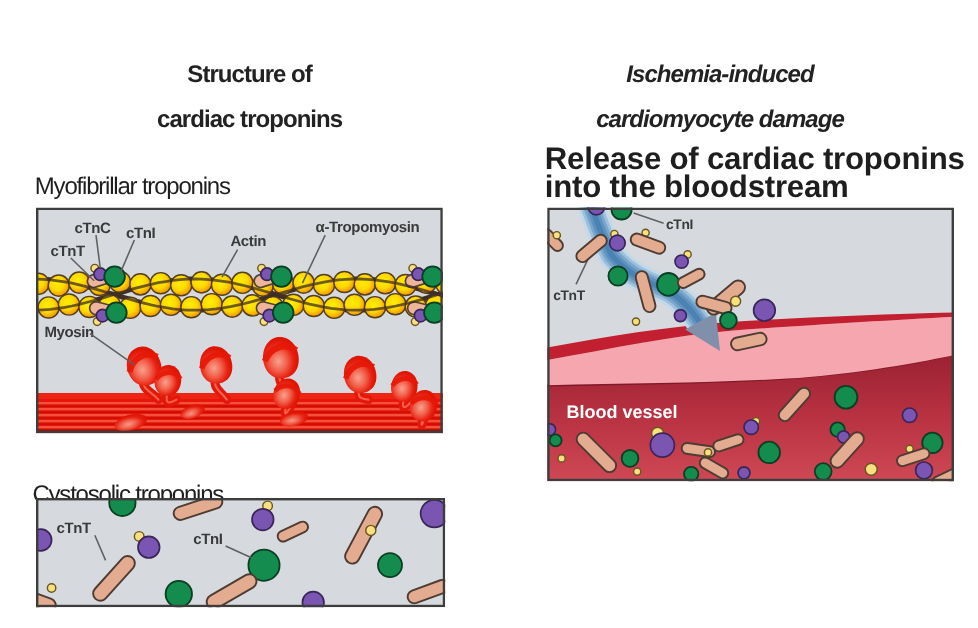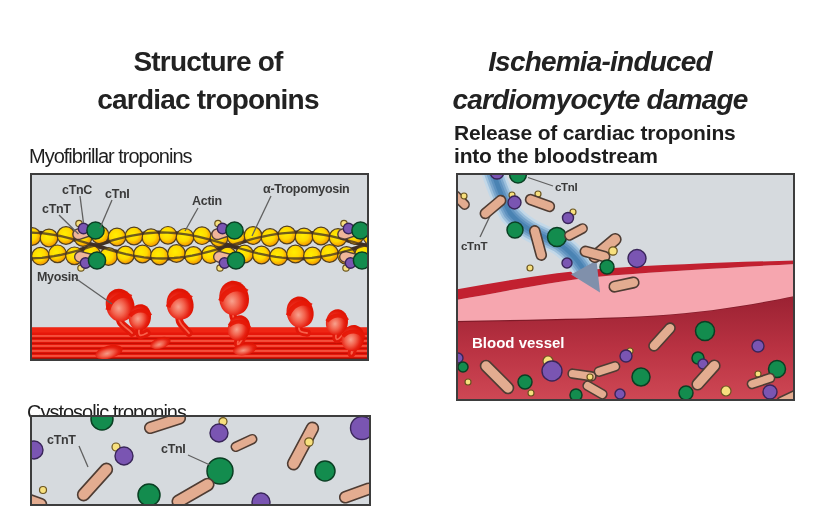--- a/index.html
+++ b/index.html
@@ -1,21 +1,21 @@
 <!DOCTYPE html>
 <html><head>
 <meta charset="utf-8">
 <style>
   html,body{margin:0;padding:0;}
   body{width:815px;height:523px;background:#ffffff;overflow:hidden;position:relative;
        font-family:"Liberation Sans",sans-serif;}
   .abs{position:absolute;}
-  .title{font-weight:700;font-size:28px;line-height:38px;color:#222;text-align:center;letter-spacing:-0.8px;}
+  .title{font-weight:700;font-size:20px;line-height:38px;color:#222;text-align:center;letter-spacing:-0.8px;}
   .sublabel{font-weight:400;font-size:20px;color:#1e1e1e;letter-spacing:-1px;}
-  .subtitle{font-weight:700;font-size:21px;line-height:23px;color:#1e1e1e;letter-spacing:-0.2px;}
+  .subtitle{font-weight:700;font-size:26px;line-height:23px;color:#1e1e1e;letter-spacing:-0.2px;}
 </style>
 </head>
 <body>
   <div class="abs title" style="left:48px;top:43px;width:320px;">Structure of<br>cardiac troponins</div>
   <div class="abs title" style="left:440px;top:43px;width:320px;font-style:italic;">Ischemia-induced<br>cardiomyocyte damage</div>
   <div class="abs sublabel" style="left:29px;top:145px;">Myofibrillar troponins</div>
   <div class="abs sublabel" style="left:27px;top:401px;">Cystosolic troponins</div>
   <div class="abs subtitle" style="left:454px;top:121px;">Release of cardiac troponins<br>into the bloodstream</div>
 
   <svg class="abs" style="left:30px;top:173px;" width="339" height="188" viewBox="0 0 339 188">

